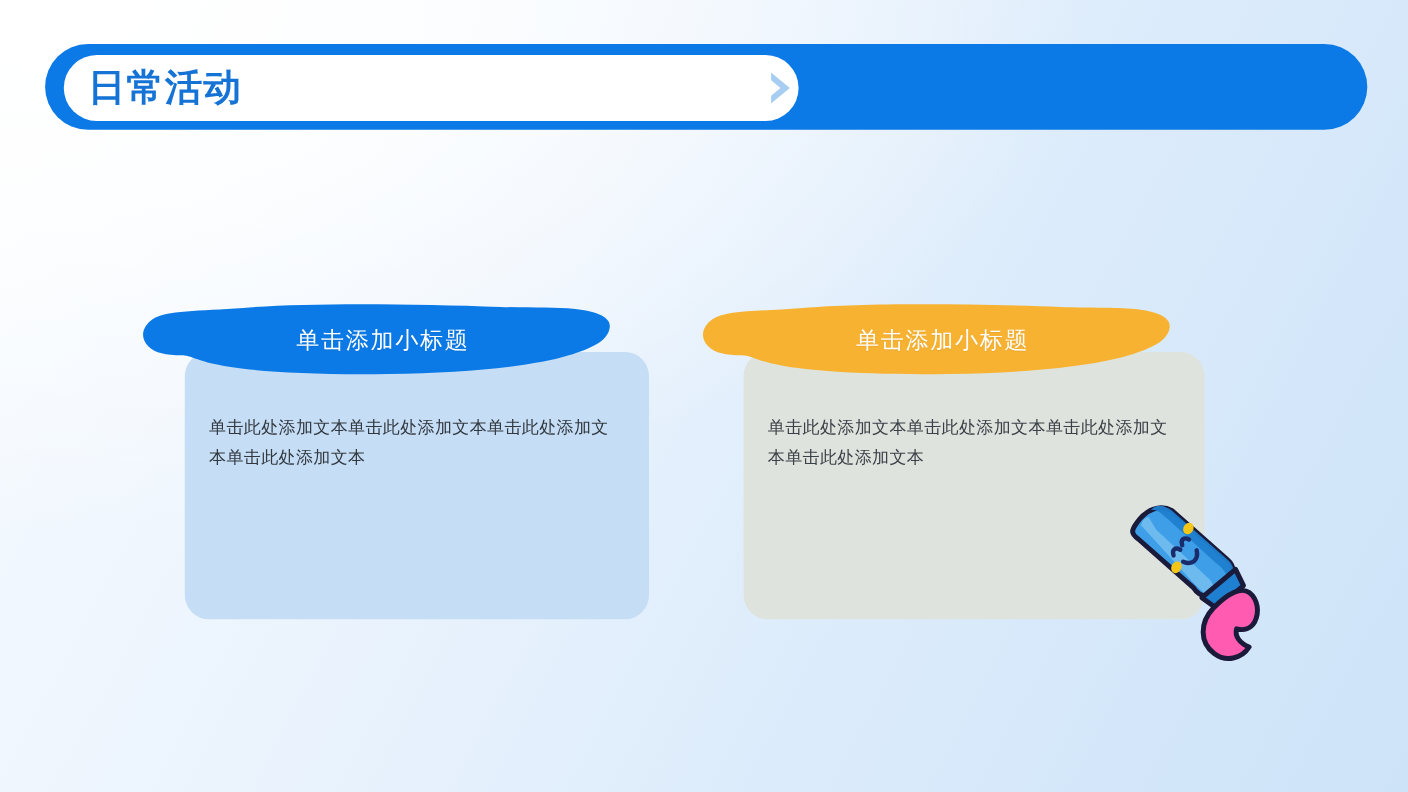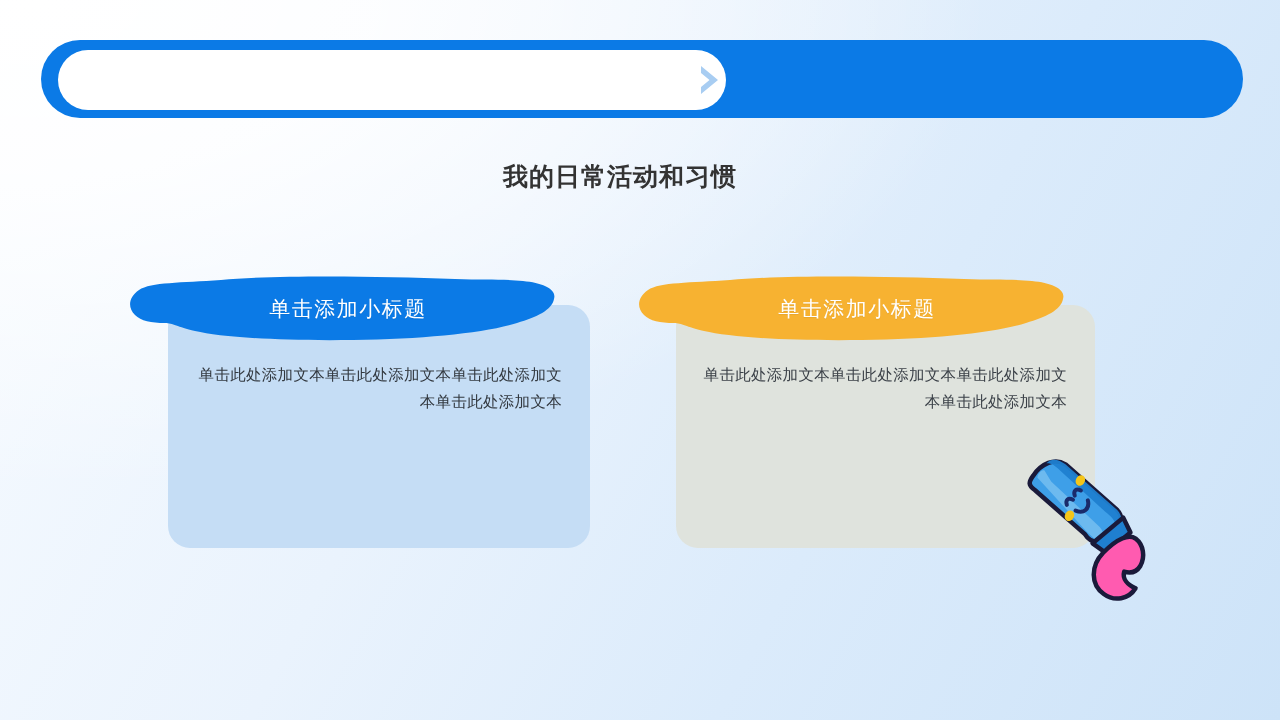--- a/index.html
+++ b/index.html
@@ -39,21 +39,21 @@
   
   .subtitle{
     position:absolute;left:0;top:160px;width:1240px;
     text-align:center;
     font-size:25px;font-weight:bold;letter-spacing:1px;
     color:#333333;
   }
 
   
   .card{
-    position:absolute;top:305px;height:243px;border-radius:22px;text-align:right;
+    position:absolute;top:320px;height:243px;border-radius:22px;
   }
   .card-left{left:168px;width:422px;background:#c5ddf5;}
   .card-right{left:676px;width:419px;background:#dfe3dd;}
 
   .card-body{
     position:absolute;top:56px;left:22px;right:28px;
     font-size:15.5px;line-height:27px;color:#3a3f45;
     letter-spacing:0.3px;
   }
   .card-left .card-body{color:#32383f;}
@@ -81,27 +81,27 @@
   }
   .brush svg{display:block;width:100%;height:100%;overflow:visible;}
 </style>
 </head>
 <body>
 
 <div id="slide">
 
   <div class="hdr-bar"></div>
   <div class="hdr-pill"></div>
+  <div class="hdr-title">日常活动</div>
   <div class="hdr-chev">
     <svg viewBox="0 0 44 44" xmlns="http://www.w3.org/2000/svg">
       <path d="M13 8 L30 22 L13 36 L13 29 L21.5 22 L13 15 Z" fill="#a8cdf2"></path>
     </svg>
   </div>
 
-  <div class="subtitle">我的日常活动和习惯</div>
 
   <div class="card card-left">
     <div class="card-body">单击此处添加文本单击此处添加文本单击此处添加文本单击此处添加文本</div>
   </div>
 
   <div class="card card-right">
     <div class="card-body">单击此处添加文本单击此处添加文本单击此处添加文本单击此处添加文本</div>
   </div>
 
   <div class="blob blob-left">

